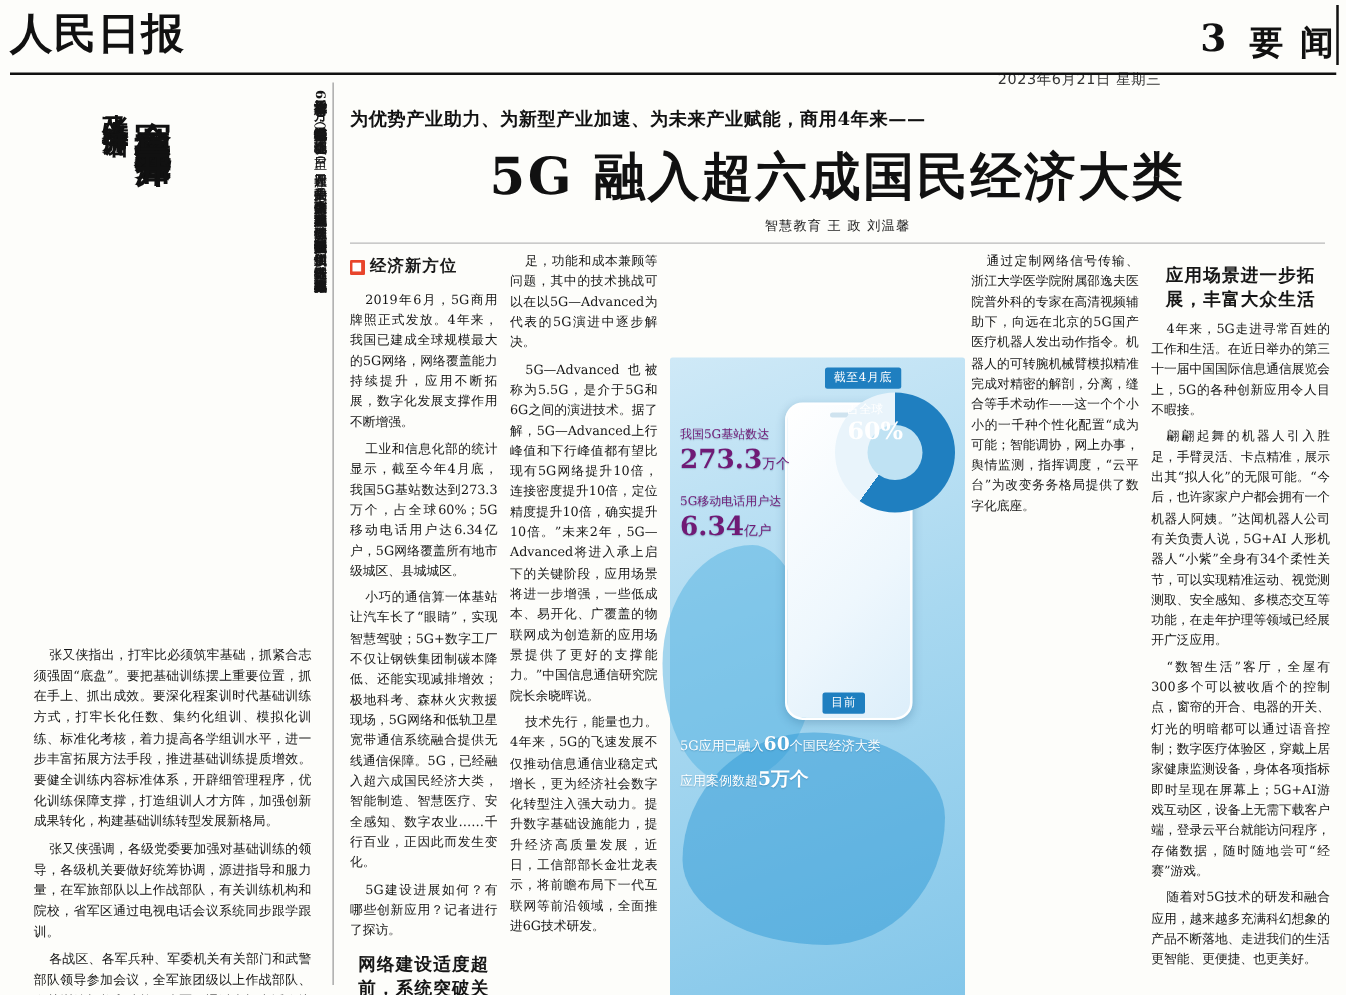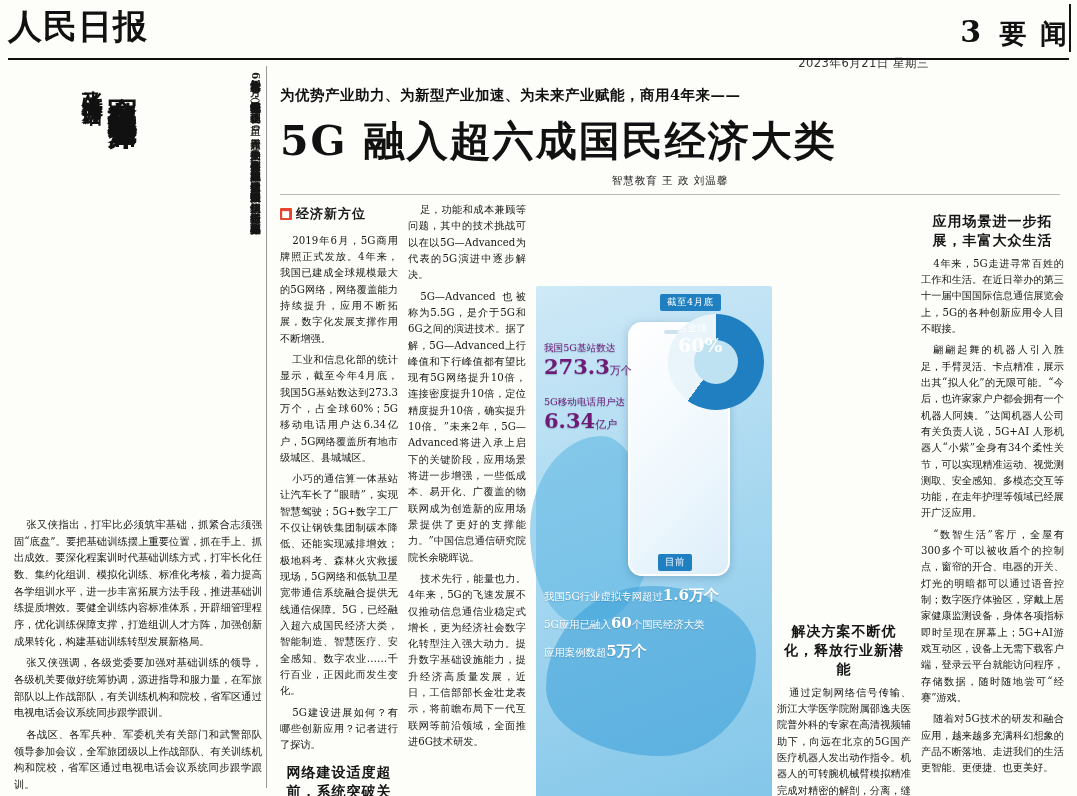--- a/index.html
+++ b/index.html
@@ -82,30 +82,30 @@
   }
   .hr-dotted{border:0;border-top:1px solid #7a7a7a;margin:6px 0;}
   .left-kicker{
     text-align:center;font-family:"DejaVu Serif","Liberation Serif",serif;
     font-size:16px;font-weight:bold;letter-spacing:4px;margin:4px 0 2px;
   }
   .left-body{
     font-size:10.3px;line-height:1.62;text-align:justify;color:#161616;
     font-family:"DejaVu Serif","Liberation Serif",serif;
   }
-  .left-body p{margin:0 4px 5px;text-indent:1.2em;}
+  .left-body p{margin:0 17px 5px;text-indent:1.2em;}
 
   
   .kicker{
     position:absolute;left:8px;top:20px;width:780px;
     font-family:"DejaVu Serif","Liberation Serif",serif;
     font-size:14.5px;font-weight:bold;letter-spacing:0.5px;color:#111;
   }
   .headline{
-    position:absolute;left:8px;top:48px;width:780px;text-align:left;
+    position:absolute;left:8px;top:48px;width:780px;text-align:center;
     font-family:"DejaVu Serif","Liberation Serif",serif;
     font-size:41px;font-weight:bold;letter-spacing:2px;color:#111;
     white-space:nowrap;
   }
   .byline{
     position:absolute;left:8px;top:108px;width:780px;text-align:center;
     font-size:10.5px;color:#222;letter-spacing:1px;
     font-family:"DejaVu Serif","Liberation Serif",serif;
   }
   .hr-main{
@@ -277,21 +277,20 @@
         
       </div>
 
       <div class="bcol c2">
         <p>足，功能和成本兼顾等问题，其中的技术挑战可以在以5G—Advanced为代表的5G演进中逐步解决。</p>
         <p>5G—Advanced 也被称为5.5G，是介于5G和6G之间的演进技术。据了解，5G—Advanced上行峰值和下行峰值都有望比现有5G网络提升10倍，连接密度提升10倍，定位精度提升10倍，确实提升10倍。”未来2年，5G—Advanced将进入承上启下的关键阶段，应用场景将进一步增强，一些低成本、易开化、广覆盖的物联网成为创造新的应用场景提供了更好的支撑能力。”中国信息通信研究院院长余晓晖说。</p>
         <p>技术先行，能量也力。4年来，5G的飞速发展不仅推动信息通信业稳定式增长，更为经济社会数字化转型注入强大动力。提升数字基础设施能力，提升经济高质量发展，近日，工信部部长金壮龙表示，将前瞻布局下一代互联网等前沿领域，全面推进6G技术研发。</p>
       </div>
 
       <div class="bcol c3">
-        <h3 style="margin-top:420px">解决方案不断优化，释放行业新潜能</h3>
         <p>通过定制网络信号传输、浙江大学医学院附属邵逸夫医院普外科的专家在高清视频辅助下，向远在北京的5G国产医疗机器人发出动作指令。机器人的可转腕机械臂模拟精准完成对精密的解剖，分离，缝合等手术动作——这一个个小小的一千种个性化配置“成为可能；智能调协，网上办事，舆情监测，指挥调度，“云平台”为改变务务格局提供了数字化底座。</p>
 
       </div>
 
       <div class="bcol c4">
         <h3>应用场景进一步拓展，丰富大众生活</h3>
         <p>4年来，5G走进寻常百姓的工作和生活。在近日举办的第三十一届中国国际信息通信展览会上，5G的各种创新应用令人目不暇接。</p>
         <p>翩翩起舞的机器人引入胜足，手臂灵活、卡点精准，展示出其“拟人化”的无限可能。“今后，也许家家户户都会拥有一个机器人阿姨。”达闻机器人公司有关负责人说，5G+AI 人形机器人“小紫”全身有34个柔性关节，可以实现精准运动、视觉测测取、安全感知、多模态交互等功能，在走年护理等领域已经展开广泛应用。</p>
         <p>“数智生活”客厅，全屋有300多个可以被收盾个的控制点，窗帘的开合、电器的开关、灯光的明暗都可以通过语音控制；数字医疗体验区，穿戴上居家健康监测设备，身体各项指标即时呈现在屏幕上；5G+AI游戏互动区，设备上无需下载客户端，登录云平台就能访问程序，存储数据，随时随地尝可“经赛”游戏。</p>
         <p>随着对5G技术的研发和融合应用，越来越多充满科幻想象的产品不断落地、走进我们的生活更智能、更便捷、也更美好。</p>
@@ -321,21 +320,20 @@
           <span class="val"><span>273.3</span><small>万个</small></span>
         </div>
         <div class="stat s2">
           <span class="lbl">5G移动电话用户达</span>
           <span class="val"><span>6.34</span><small>亿户</small></span>
         </div>
 
         <div class="badge b2">目前</div>
 
         <div class="list">
-          <div><span>我国5G行业虚拟专网超过</span><span class="hl">1.6万个</span><span></span></div>
           <div><span>5G应用已融入</span><span class="hl">60</span><span>个国民经济大类</span></div>
           <div><span>应用案例数超</span><span class="hl">5万个</span><span></span></div>
         </div>
       </div>
 
     </div>
   </div>
 </div>
 
 </body></html>

